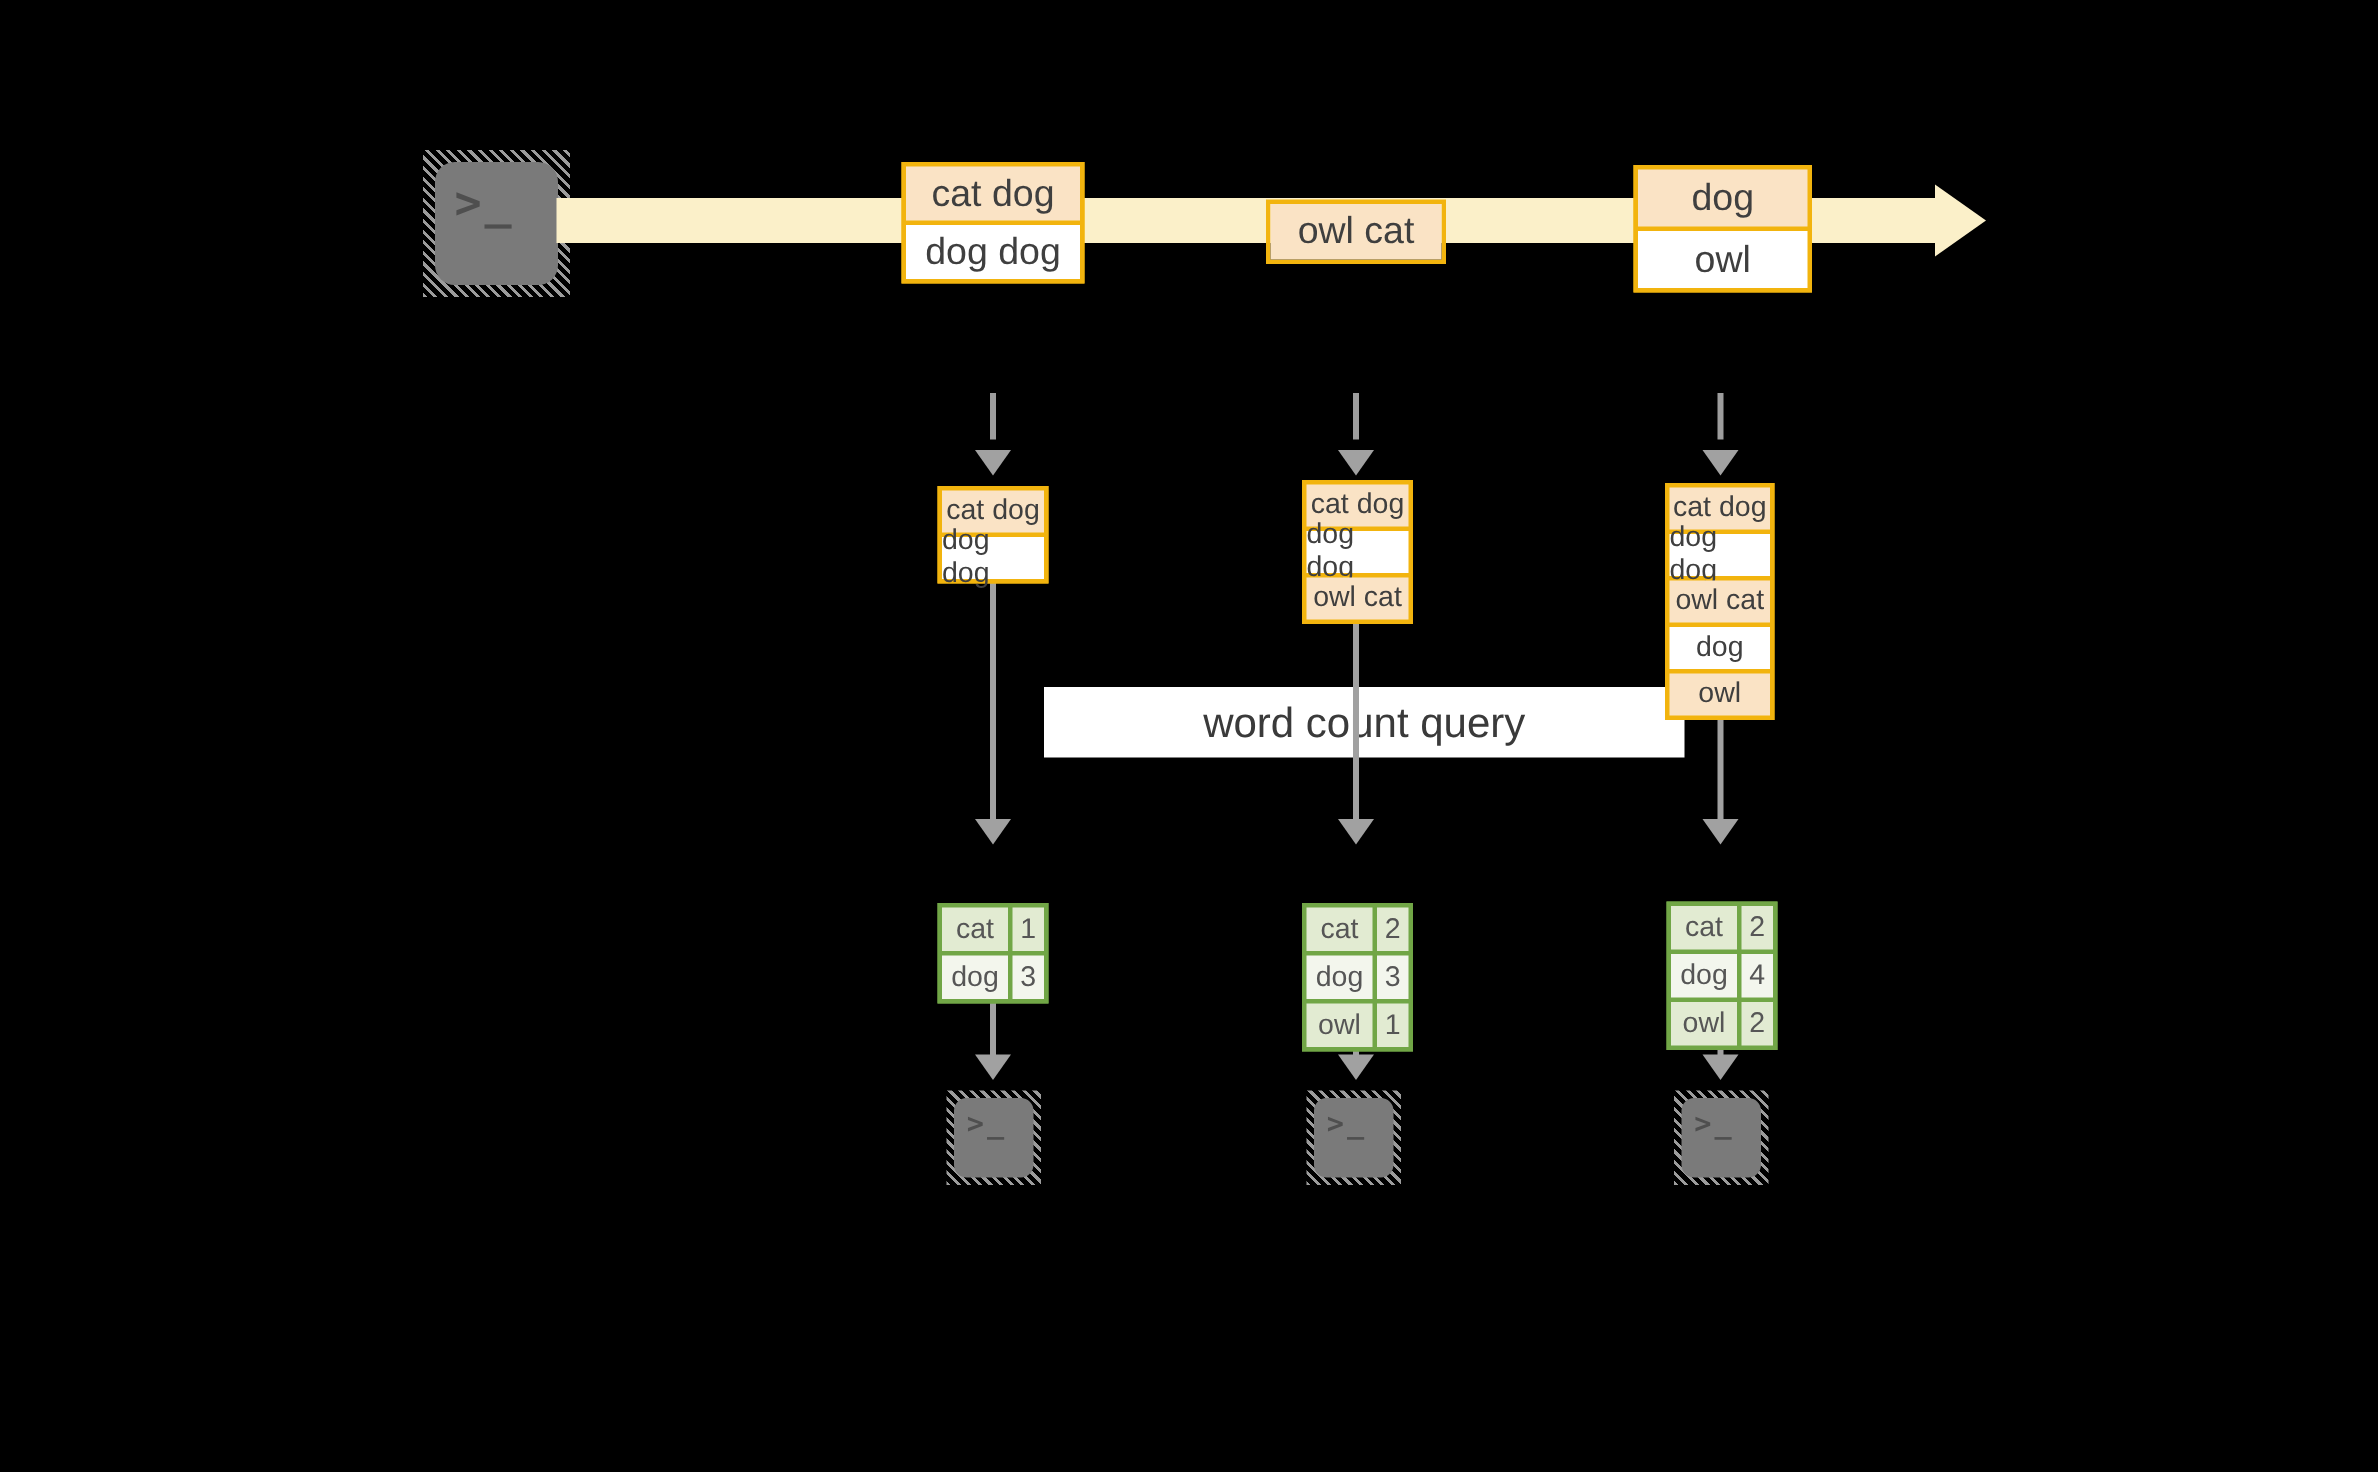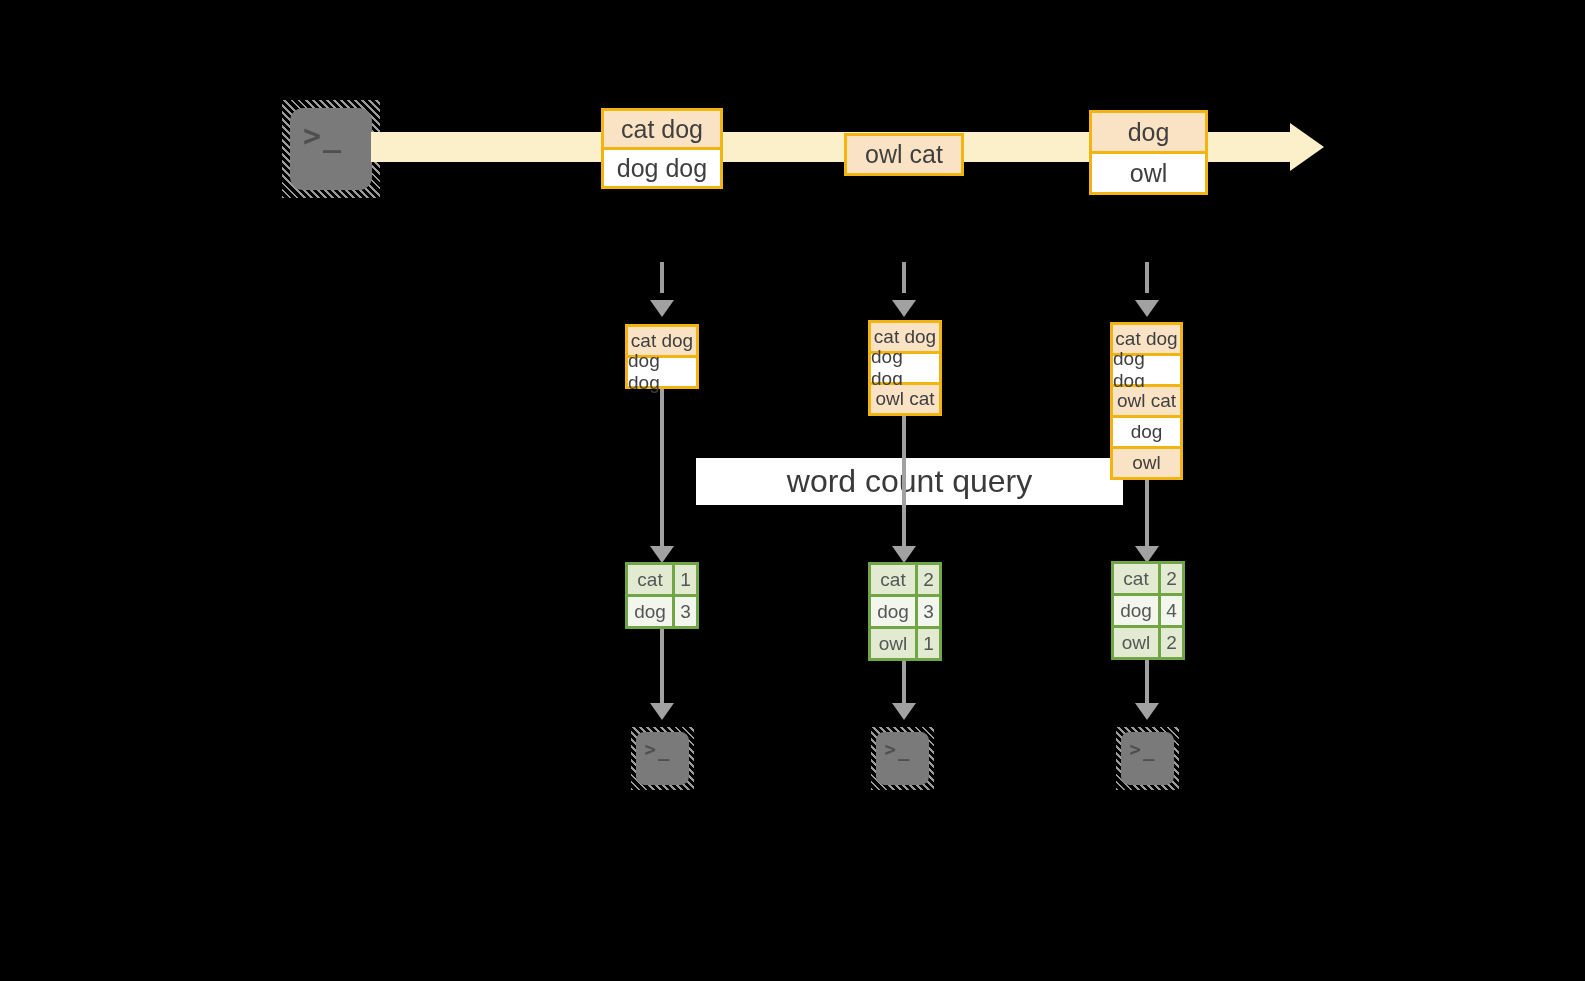--- a/index.html
+++ b/index.html
@@ -55,27 +55,27 @@
     width:0;height:0;z-index:2;
     border-left:12px solid transparent;border-right:12px solid transparent;
     border-top:17px solid #a1a1a1;
   }
   .vdash{width:4px;background:#9d9d9d;z-index:2;}
 
   
   .query{
     background:#ffffff;z-index:1;
     display:flex;align-items:center;justify-content:center;
-    font-size:32px;color:#3a3a3a;
+    font-size:28px;color:#3a3a3a;
   }
 
   
   .gtable{
     border:3px solid #71a646;background:#71a646;
-    display:grid;grid-template-columns:44px 21px;gap:3px;z-index:3;
+    display:grid;grid-template-columns:44px 21px;gap:3px;z-index:3;margin-top:40px;
   }
   .gcell{
     height:29px;display:flex;align-items:center;justify-content:center;
     font-size:19px;color:#565656;background:#f3f6ed;
   }
   .gtable .r-dark{background:#e2ebd2;}
 </style>
 </head>
 <body>
 

